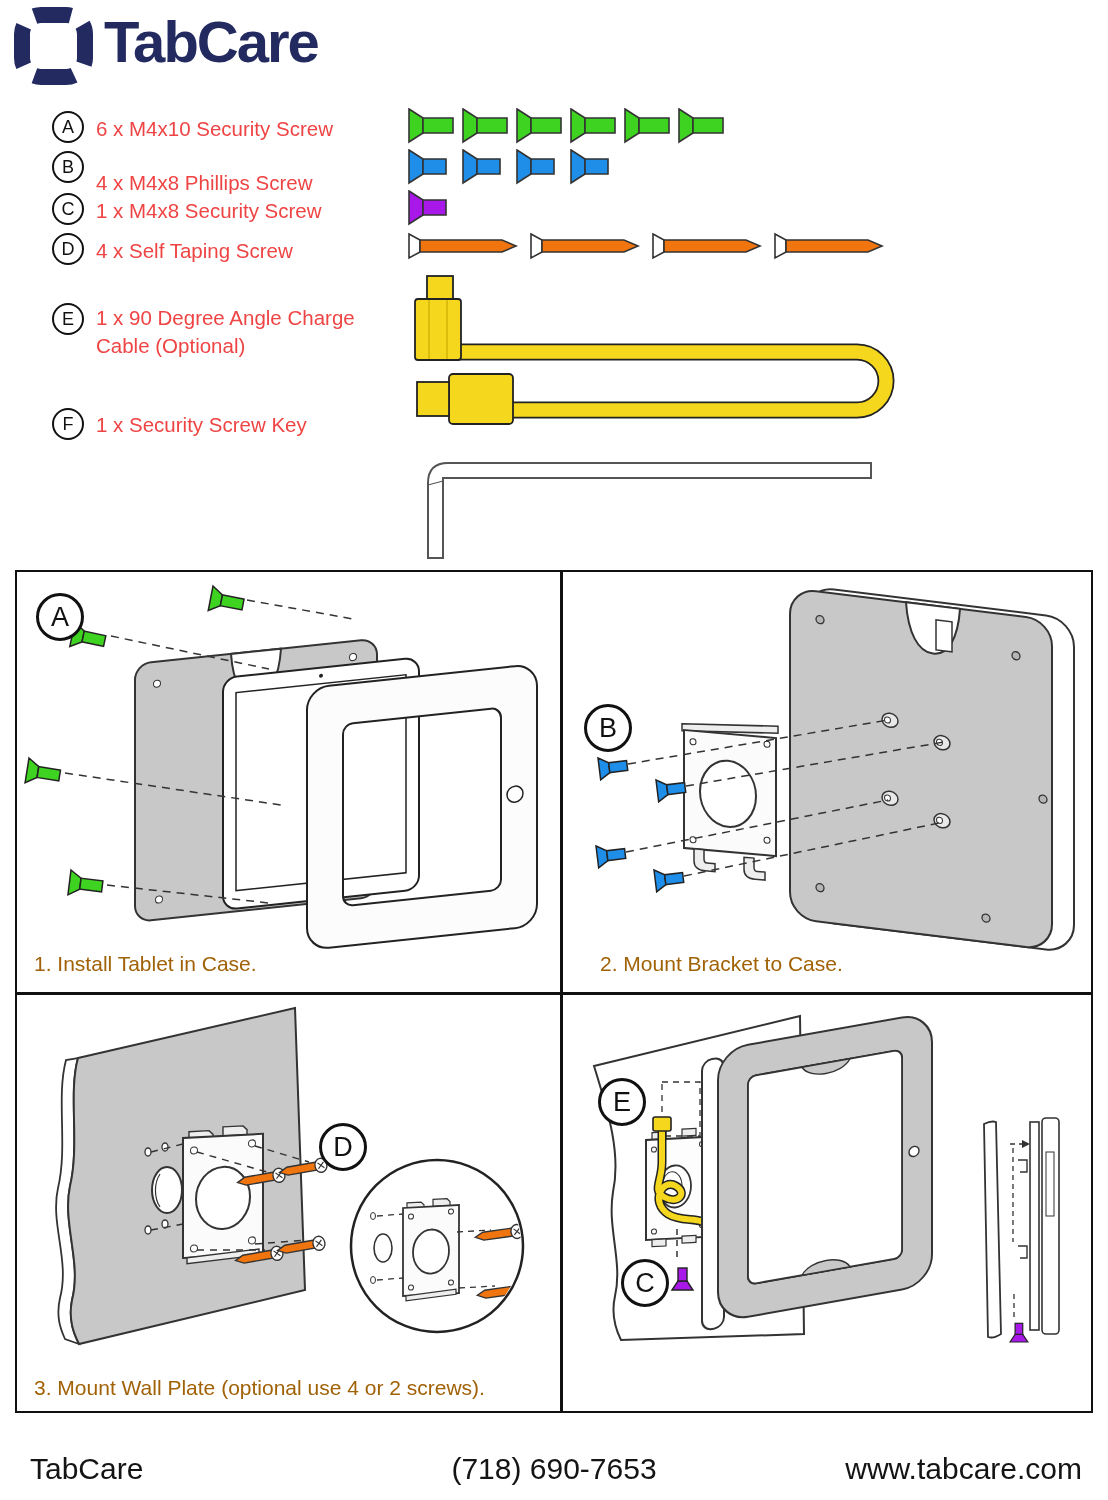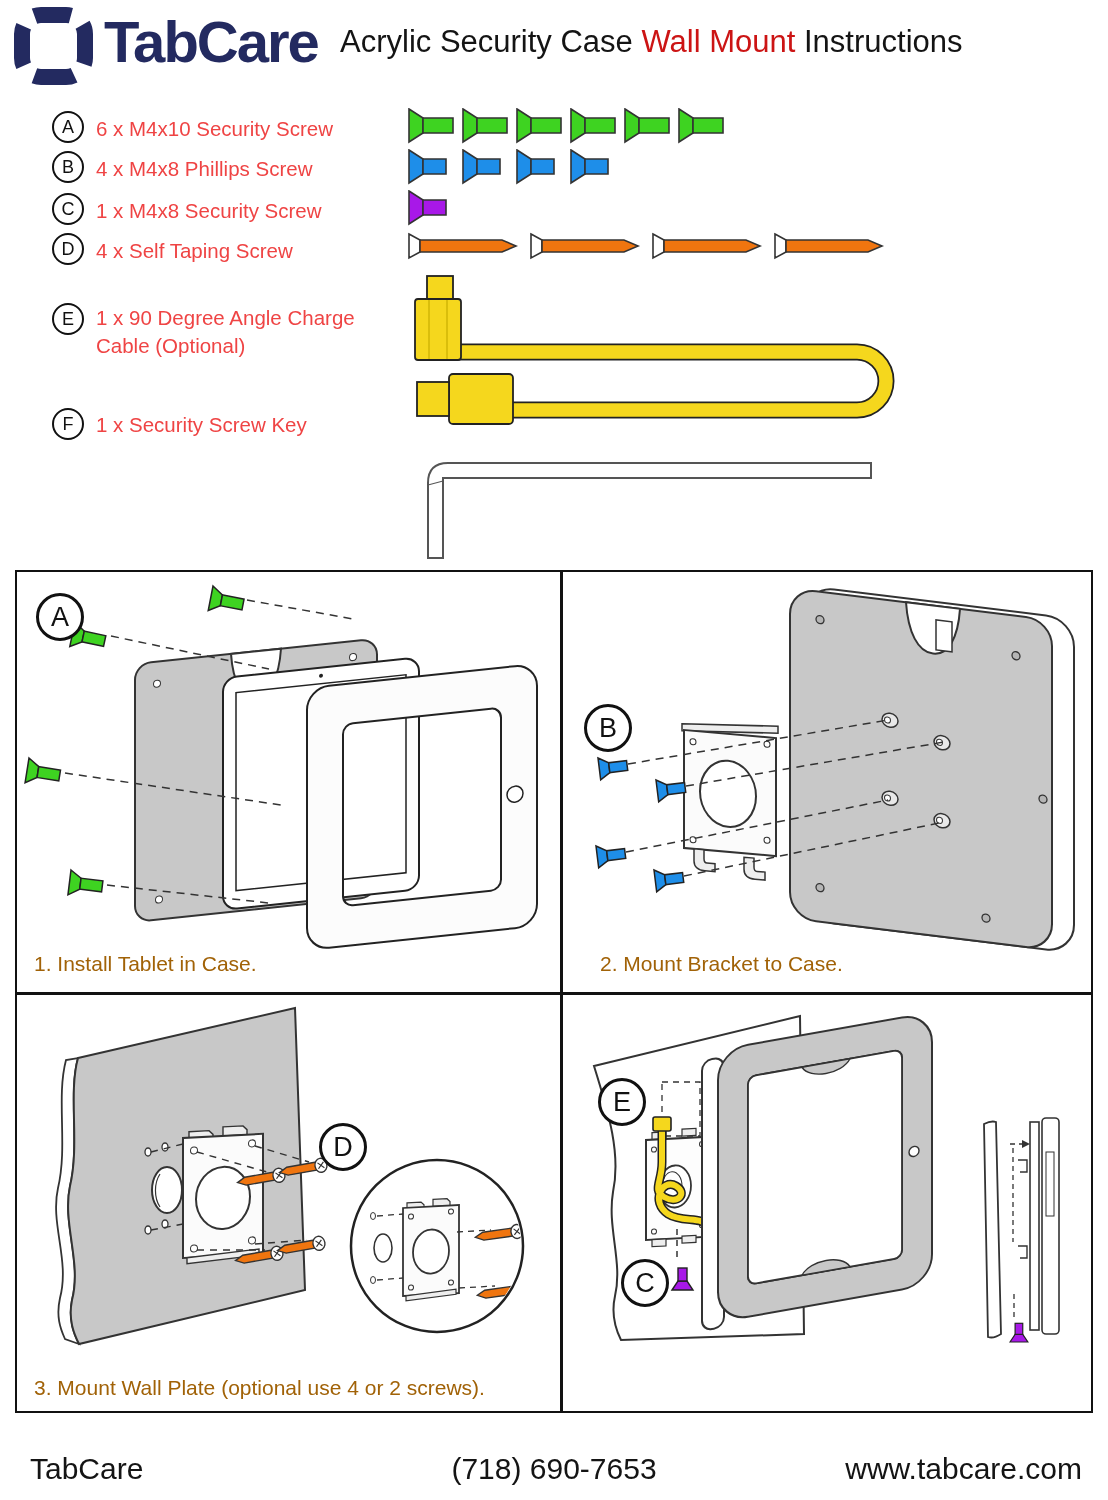--- a/index.html
+++ b/index.html
@@ -34,23 +34,20 @@
 <body>
 
 <div class="page">
 
   <div class="abs" style="left:8px;top:4px;">
     <svg width="92" height="86" viewBox="0 0 92 86">
       <rect x="14" y="11" width="63" height="62" rx="19" fill="none" stroke="#232a60" stroke-width="16" stroke-dasharray="40 15" stroke-dashoffset="10"></rect>
     </svg>
   </div>
   <div class="abs logo-text" style="left:104px;top:8px;">TabCare</div>
-  <div class="abs doc-title" style="left:340px;top:24px;">
-    <span>Acrylic Security Case </span><span class="hl">Wall Mount</span><span> Instructions</span>
-  </div>
 
   <div class="abs badge" style="left:52px;top:111px;">A</div>
   <div class="abs part-label" style="left:96px;top:115px;">6 x M4x10 Security Screw</div>
   <div class="abs screw-row gap7" style="left:408px;top:108px;">
       <svg width="47" height="36">
         <polygon points="1,1 15,10 15,25 1,34" fill="#3ed321" stroke="#333" stroke-width="1.6"></polygon>
         <polygon points="15,10 45,10 45,25 15,25" fill="#3ed321" stroke="#333" stroke-width="1.6"></polygon>
       </svg>
       <svg width="47" height="36">
         <polygon points="1,1 15,10 15,25 1,34" fill="#3ed321" stroke="#333" stroke-width="1.6"></polygon>
@@ -68,21 +65,21 @@
         <polygon points="1,1 15,10 15,25 1,34" fill="#3ed321" stroke="#333" stroke-width="1.6"></polygon>
         <polygon points="15,10 45,10 45,25 15,25" fill="#3ed321" stroke="#333" stroke-width="1.6"></polygon>
       </svg>
       <svg width="47" height="36">
         <polygon points="1,1 15,10 15,25 1,34" fill="#3ed321" stroke="#333" stroke-width="1.6"></polygon>
         <polygon points="15,10 45,10 45,25 15,25" fill="#3ed321" stroke="#333" stroke-width="1.6"></polygon>
       </svg>
     </div>
 
   <div class="abs badge" style="left:52px;top:151px;">B</div>
-  <div class="abs part-label" style="left:96px;top:155px;">4 x M4x8 Phillips Screw</div>
+  <div class="abs part-label" style="left:96px;top:169px;">4 x M4x8 Phillips Screw</div>
   <div class="abs screw-row gap7" style="left:408px;top:149px;">
       <svg width="47" height="36">
         <polygon points="1,1 15,10 15,25 1,34" fill="#1e8ee9" stroke="#333" stroke-width="1.6"></polygon>
         <polygon points="15,10 38,10 38,25 15,25" fill="#1e8ee9" stroke="#333" stroke-width="1.6"></polygon>
       </svg>
       <svg width="47" height="36">
         <polygon points="1,1 15,10 15,25 1,34" fill="#1e8ee9" stroke="#333" stroke-width="1.6"></polygon>
         <polygon points="15,10 38,10 38,25 15,25" fill="#1e8ee9" stroke="#333" stroke-width="1.6"></polygon>
       </svg>
       <svg width="47" height="36">

